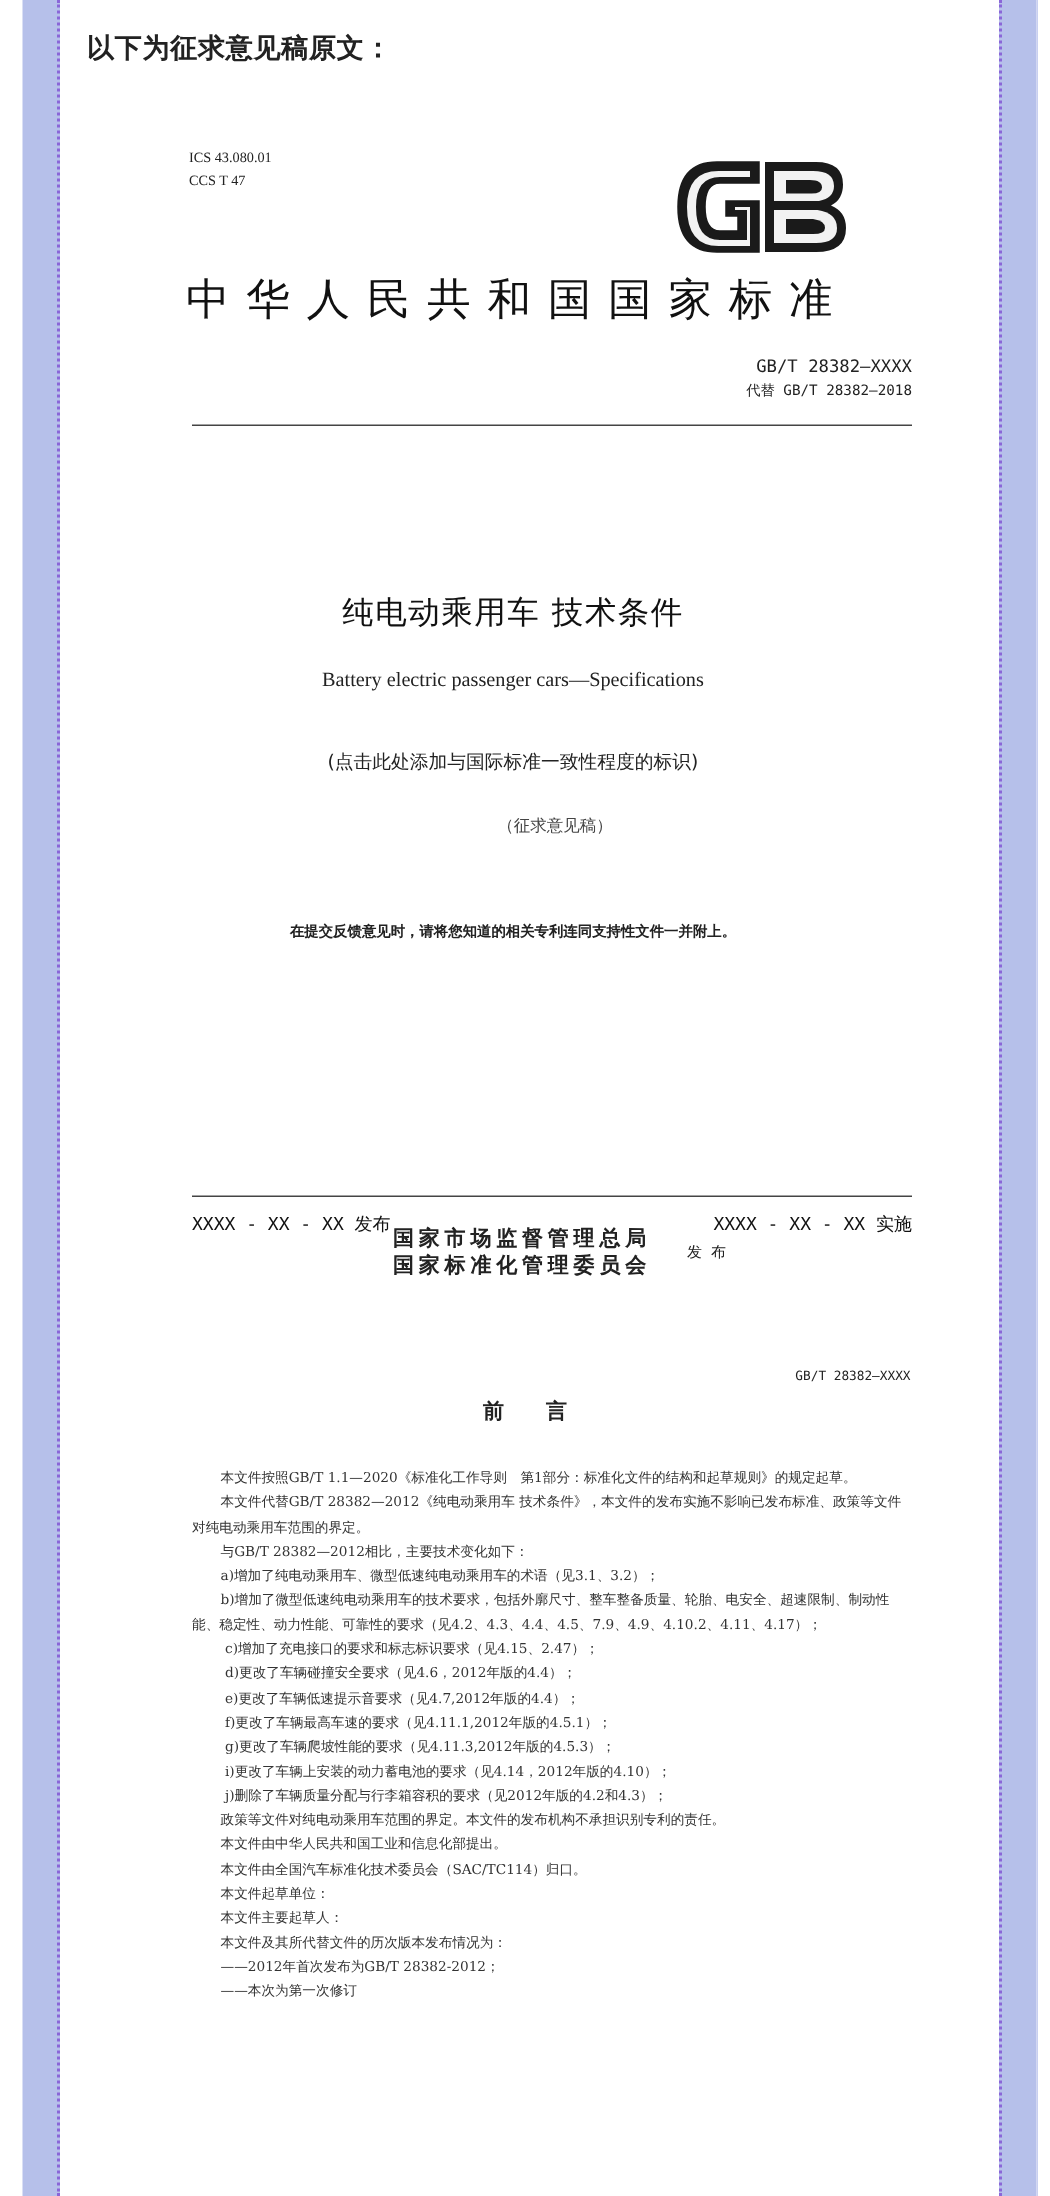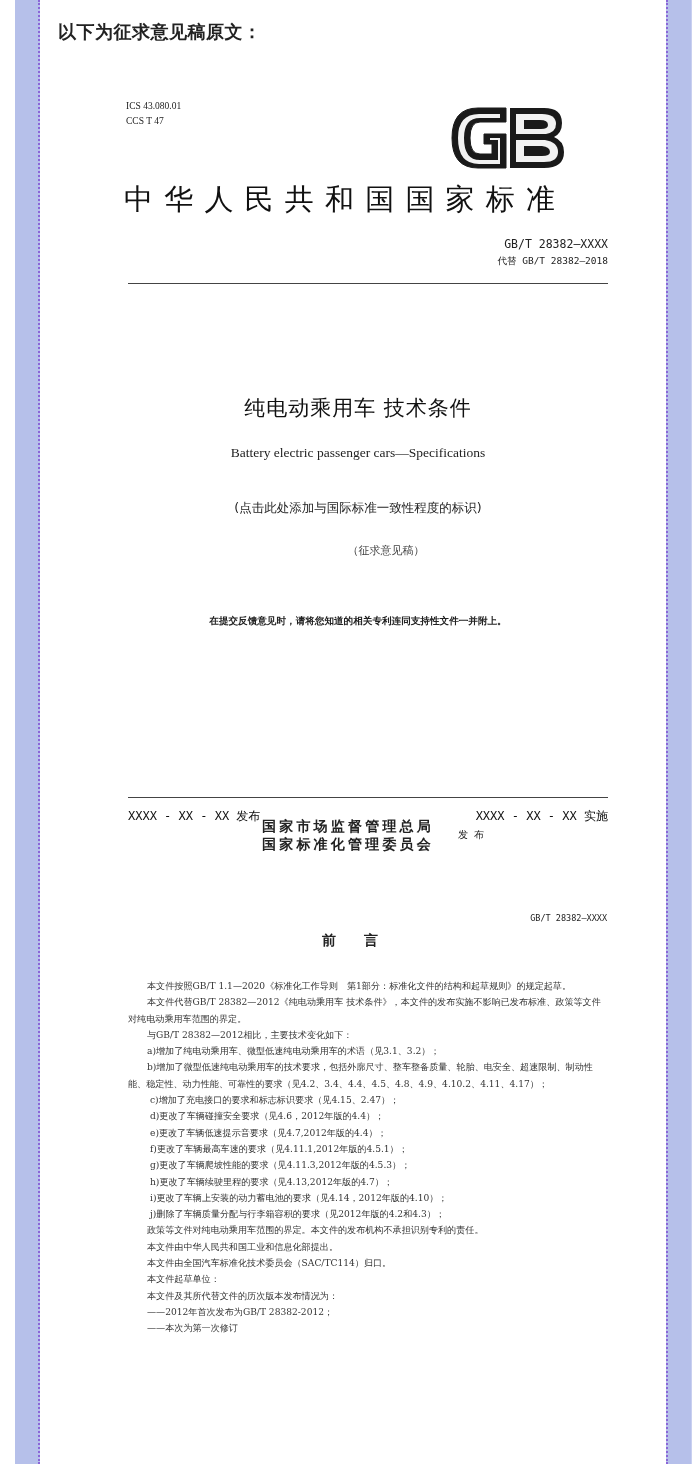--- a/index.html
+++ b/index.html
@@ -36,21 +36,21 @@
       white-space: nowrap;
     }
 
     .std-num { position: absolute; right: 92px; top: 235px; text-align: right;
       font-family: "DejaVu Sans Mono", "Liberation Mono", monospace; color: #222; }
     .std-num .main { font-size: 11.5px; line-height: 18px; }
     .std-num .rep { font-size: 9.5px; line-height: 15px; }
 
     .rule { position: absolute; left: 128px; width: 480px; height: 0; border-top: 1.5px solid #444; }
 
-    .doc-title { position: absolute; left: 16px; width: 684px; text-align: center; }
+    .doc-title { position: absolute; left: 0; width: 684px; text-align: center; }
     .t-cn { top: 394px; font-family: "DejaVu Sans", sans-serif; font-size: 21px; color: #111; letter-spacing: 1px; }
     .t-en { top: 445px; font-family: "Liberation Serif", serif; font-size: 13.5px; color: #222; }
     .t-mark { top: 500px; font-family: "DejaVu Sans", sans-serif; font-size: 12.5px; color: #222; }
     .t-draft { top: 543px; font-family: "DejaVu Serif", serif; font-size: 11px; color: #444; padding-left: 28px; }
     .t-notice { top: 615px; font-family: "DejaVu Serif", serif; font-size: 9.6px; font-weight: bold; color: #222; }
 
     .dates { position: absolute; left: 128px; top: 780px; width: 480px; display: flex; justify-content: space-between;
       font-family: "DejaVu Sans Mono", "Liberation Mono", monospace; font-size: 12px; color: #111; margin-top: 28px; }
 
     .issuers { position: absolute; left: 262px; top: 817px; display: flex; align-items: center; }
@@ -124,29 +124,29 @@
 </div>
 
 <div class="page-num2">GB/T 28382—XXXX</div>
 <div class="foreword-title"><span>前</span><span style="letter-spacing:0">言</span></div>
 
 <div class="body-text">
   <p class="ind">本文件按照GB/T 1.1—2020《标准化工作导则　第1部分：标准化文件的结构和起草规则》的规定起草。</p>
   <p class="ind">本文件代替GB/T 28382—2012《纯电动乘用车 技术条件》，本文件的发布实施不影响已发布标准、政策等文件对纯电动乘用车范围的界定。</p>
   <p class="ind">与GB/T 28382—2012相比，主要技术变化如下：</p>
   <p class="ind">a)增加了纯电动乘用车、微型低速纯电动乘用车的术语（见3.1、3.2）；</p>
-  <p class="ind">b)增加了微型低速纯电动乘用车的技术要求，包括外廓尺寸、整车整备质量、轮胎、电安全、超速限制、制动性能、稳定性、动力性能、可靠性的要求（见4.2、3.4、4.4、4.5、4.8、4.9、4.10.2、4.11、4.17）；</p>
+  <p class="ind">b)增加了微型低速纯电动乘用车的技术要求，包括外廓尺寸、整车整备质量、轮胎、电安全、超速限制、制动性能、稳定性、动力性能、可靠性的要求（见4.2、4.3、4.4、4.5、7.9、4.9、4.10.2、4.11、4.17）；</p>
   <p class="ind2" style="padding-left:22px">c)增加了充电接口的要求和标志标识要求（见4.15、2.47）；</p>
   <p class="ind2" style="padding-left:22px">d)更改了车辆碰撞安全要求（见4.6，2012年版的4.4）；</p>
   <p class="ind2" style="padding-left:22px">e)更改了车辆低速提示音要求（见4.7,2012年版的4.4）；</p>
   <p class="ind2" style="padding-left:22px">f)更改了车辆最高车速的要求（见4.11.1,2012年版的4.5.1）；</p>
   <p class="ind2" style="padding-left:22px">g)更改了车辆爬坡性能的要求（见4.11.3,2012年版的4.5.3）；</p>
-  <p class="ind2" style="padding-left:22px">h)更改了车辆续驶里程的要求（见4.13,2012年版的4.7）；</p>
   <p class="ind2" style="padding-left:22px">i)更改了车辆上安装的动力蓄电池的要求（见4.14，2012年版的4.10）；</p>
   <p class="ind2" style="padding-left:22px">j)删除了车辆质量分配与行李箱容积的要求（见2012年版的4.2和4.3）；</p>
   <p class="ind3">政策等文件对纯电动乘用车范围的界定。本文件的发布机构不承担识别专利的责任。</p>
   <p class="ind3">本文件由中华人民共和国工业和信息化部提出。</p>
   <p class="ind3">本文件由全国汽车标准化技术委员会（SAC/TC114）归口。</p>
   <p class="ind3">本文件起草单位：</p>
+  <p class="ind3">本文件主要起草人：</p>
   <p class="ind3">本文件及其所代替文件的历次版本发布情况为：</p>
   <p class="ind3">——2012年首次发布为GB/T 28382-2012；</p>
   <p class="ind3">——本次为第一次修订</p>
 </div>
 
 </body></html>

